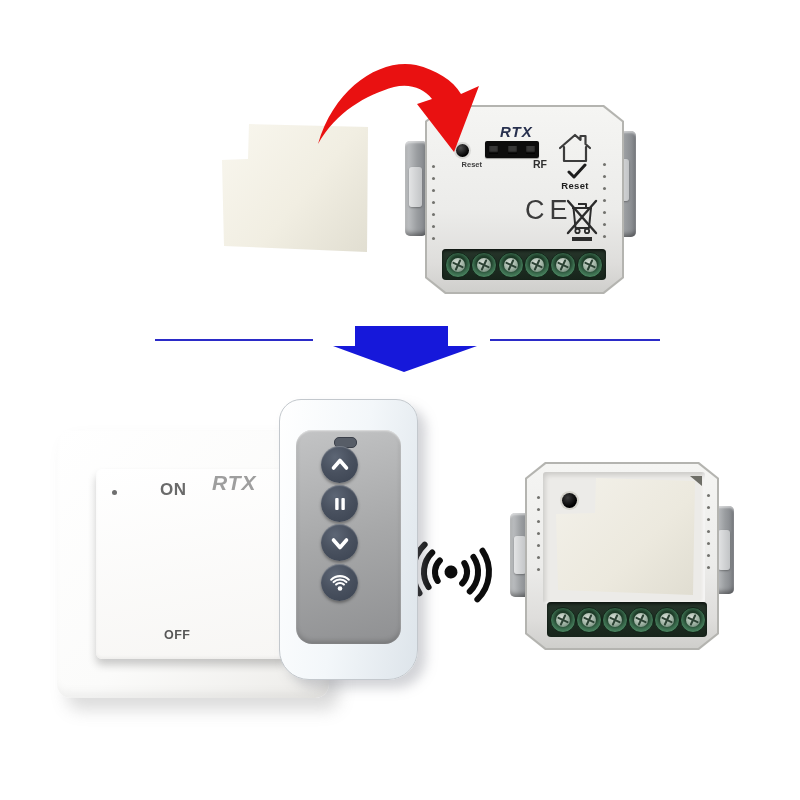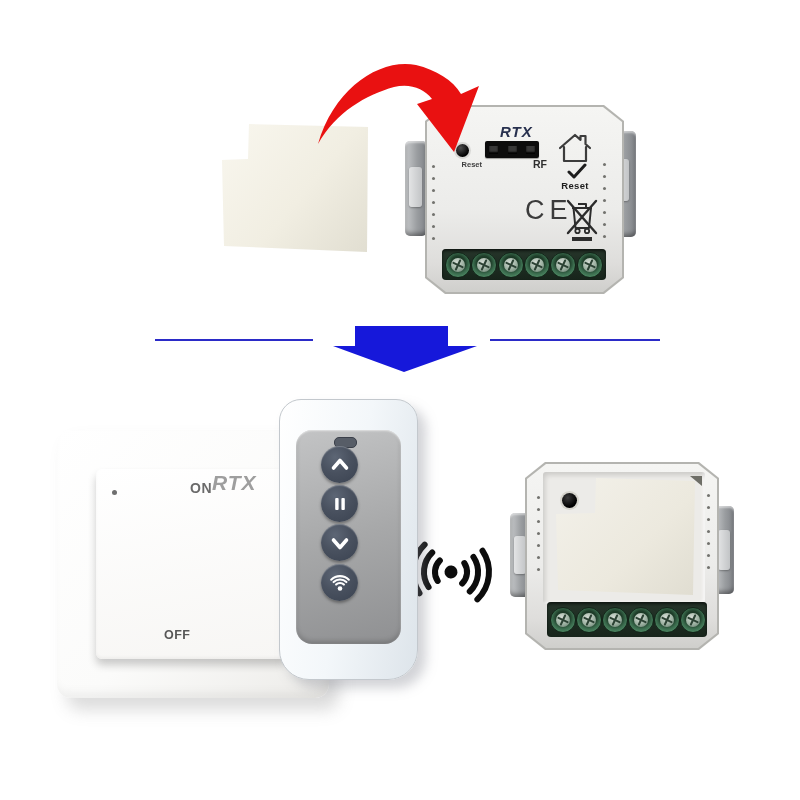--- a/index.html
+++ b/index.html
@@ -77,21 +77,21 @@
   #blue-arrow{left:330px;top:324px;width:150px;height:50px;z-index:1;}
 
   
   #plate{left:57px;top:430px;width:272px;height:268px;border-radius:14px;z-index:1;
     background:linear-gradient(135deg,#ffffff 0%,#fbfbfa 55%,#ecebe8 100%);
     box-shadow:inset -4px -6px 10px rgba(0,0,0,.05), 10px 12px 16px rgba(140,140,140,.30);}
   #rocker{left:39px;top:39px;width:191px;height:190px;border-radius:6px;
     background:linear-gradient(170deg,#ffffff 0%,#f7f6f4 100%);
     box-shadow:0 6px 9px rgba(0,0,0,.20), inset 0 -2px 3px rgba(0,0,0,.04);}
   #sw-led{left:16px;top:21px;width:5px;height:5px;border-radius:50%;background:#6f6f6f;}
-  #sw-on{left:94px;top:11px;font-size:14px;font-weight:bold;color:#6a6a6a;letter-spacing:.5px;}
+  #sw-on{left:64px;top:11px;font-size:17px;font-weight:bold;color:#6a6a6a;letter-spacing:.5px;}
   #sw-brand{left:116px;top:2px;font-size:21px;font-weight:bold;font-style:italic;color:#9e9e9e;letter-spacing:1px;}
   #sw-off{left:68px;top:159px;font-size:12.5px;font-weight:bold;color:#575757;letter-spacing:.5px;}
 
   
   #remote{left:279px;top:399px;width:137px;height:279px;z-index:4;
     border-radius:22px 22px 30px 30px;border:1px solid #c3c8cd;
     background:linear-gradient(100deg,#ffffff 0%,#f3f7fa 50%,#dde4ea 100%);
     box-shadow:8px 8px 12px rgba(125,130,140,.35);}
   #r-panel{left:16px;top:30px;width:105px;height:214px;border-radius:16px;
     background:linear-gradient(165deg,#c3c4c5 0%,#a7a8a9 50%,#8f9092 100%);

